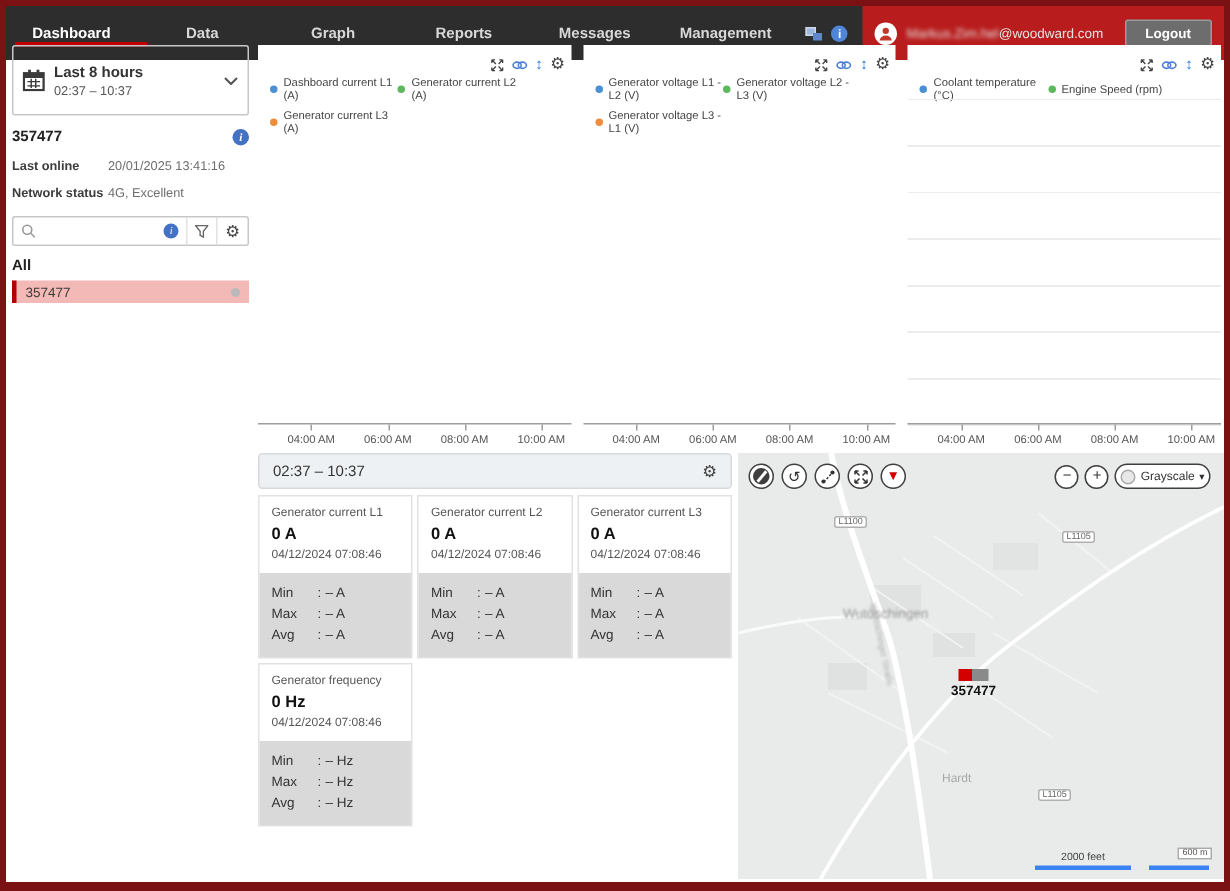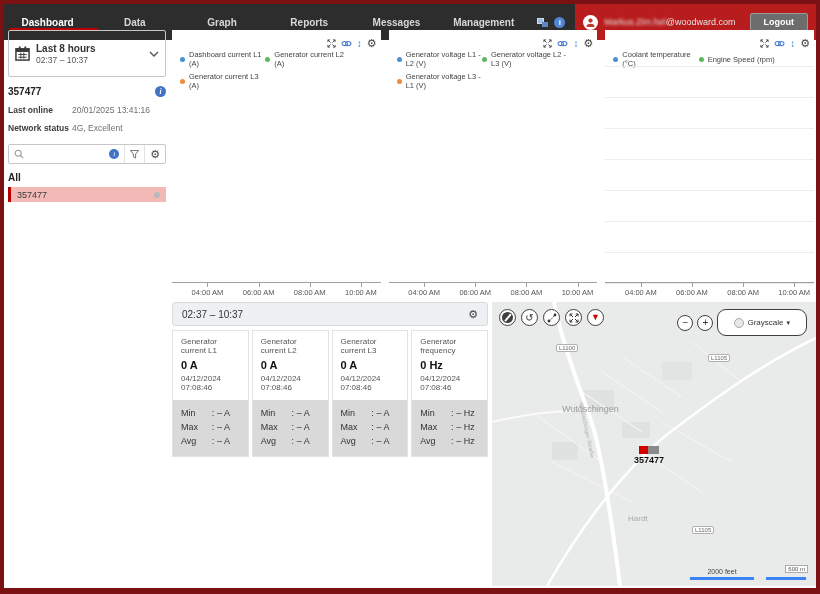--- a/index.html
+++ b/index.html
@@ -74,21 +74,21 @@
   .axis { position:absolute; left:0; right:0; bottom:0; height:16px; border-top:1px solid #9e9e9e; }
   .tick { position:absolute; top:0; width:1px; height:4px; background:#9e9e9e; }
   .tick-label { position:absolute; top:5px; transform:translateX(-50%); font-size:7.5px; color:#555; white-space:nowrap; }
   .t1 { left:17%; } .t2 { left:41.5%; } .t3 { left:66%; } .t4 { left:90.5%; }
 
   
   .stats { position:absolute; left:168px; top:298px; width:316px; }
   .stats-header { height:24px; background:#eef1f3; border:1px solid #d7dadd; border-radius:3px;
                   display:flex; align-items:center; padding:0 9px; font-size:10px; color:#333; }
   .stats-header .gear { margin-left:auto; }
-  .cards { margin-top:4px; display:grid; grid-template-columns:1fr 1fr 1fr 1fr; gap:3px; }
+  .cards { margin-top:4px; display:grid; grid-template-columns:1fr 1fr 1fr; gap:3px; }
   .card { border:1px solid #e2e2e2; background:#fff; }
   .card-top { padding:6px 8px 5px; }
   .card-title { font-size:8px; color:#555; }
   .card-value { font-size:11px; font-weight:bold; color:#111; margin-top:4px; }
   .card-ts { font-size:8px; color:#555; margin-top:3px; }
   .card-block { background:#d9d9d9; padding:7px 8px; margin-top:3px; }
   .stat-row { display:flex; font-size:9px; color:#333; line-height:1.55; }
   .stat-k { width:28px; }
   .stat-sep { width:8px; text-align:center; }
 
@@ -99,22 +99,22 @@
   .map-controls-left { position:absolute; top:7px; left:7px; display:flex; gap:5px; z-index:3; }
   .mc { width:17px; height:17px; border-radius:50%; background:#fff; border:1.5px solid #3f3f3f;
         display:flex; align-items:center; justify-content:center; cursor:pointer; font-size:10px; color:#333; }
   .compass-inner { position:relative; width:11px; height:11px; border-radius:50%; background:#3f3f3f; }
   .compass-inner::after { content:""; position:absolute; left:5px; top:1px; width:1.5px; height:9px;
                           background:#fff; transform:rotate(40deg); }
   .mc .tri { color:#d40000; font-size:9px; line-height:1; }
   .map-controls-right { position:absolute; top:7px; right:9px; display:flex; gap:4px; align-items:center; z-index:3; }
   .zoom-btn { width:16px; height:16px; border-radius:50%; background:#fff; border:1.5px solid #3f3f3f;
               display:flex; align-items:center; justify-content:center; font-size:10px; color:#333; cursor:pointer; }
-  .style-pill { height:27px; border:1.5px solid #3f3f3f; border-radius:9px; background:#fff;
-                display:flex; align-items:center; gap:3px; padding:0 16px; font-size:8px; color:#333; cursor:pointer; }
+  .style-pill { height:17px; border:1.5px solid #3f3f3f; border-radius:9px; background:#fff;
+                display:flex; align-items:center; gap:3px; padding:0 3px; font-size:8px; color:#333; cursor:pointer; }
   .globe { width:10px; height:10px; border-radius:50%; background:#e8e8e8; border:1px solid #aaa; }
   .pill-chev { font-size:7px; color:#333; }
   .shield { position:absolute; background:#fff; border:1px solid #b0b0b0; border-radius:2px;
             font-size:6px; color:#666; padding:0 2px; z-index:2; }
   .map-town { position:absolute; font-size:9px; color:#9a9a9a; z-index:2; filter:blur(0.6px); }
   .map-district { position:absolute; font-size:8px; color:#a8a8a8; z-index:2; filter:blur(0.5px); }
   .map-street { position:absolute; font-size:6px; color:#aeaeae; transform:rotate(78deg);
                 transform-origin:left top; z-index:2; filter:blur(0.7px); }
   .marker { position:absolute; left:142px; top:144px; text-align:center; z-index:3; }
   .marker-flag { display:flex; justify-content:center; }

